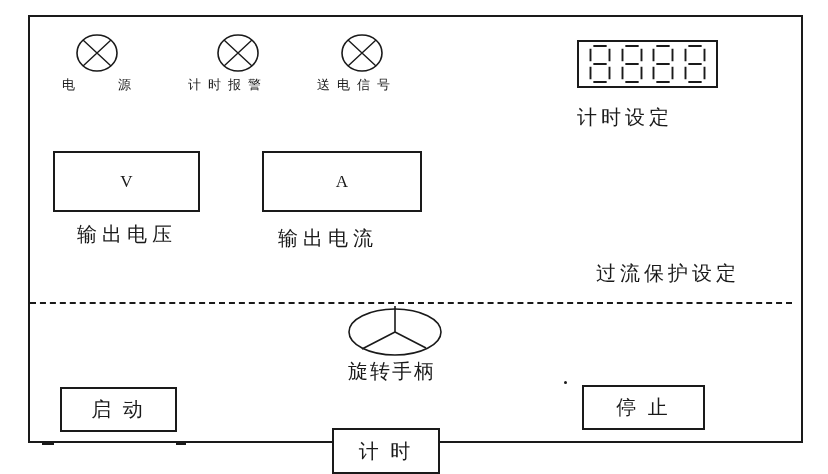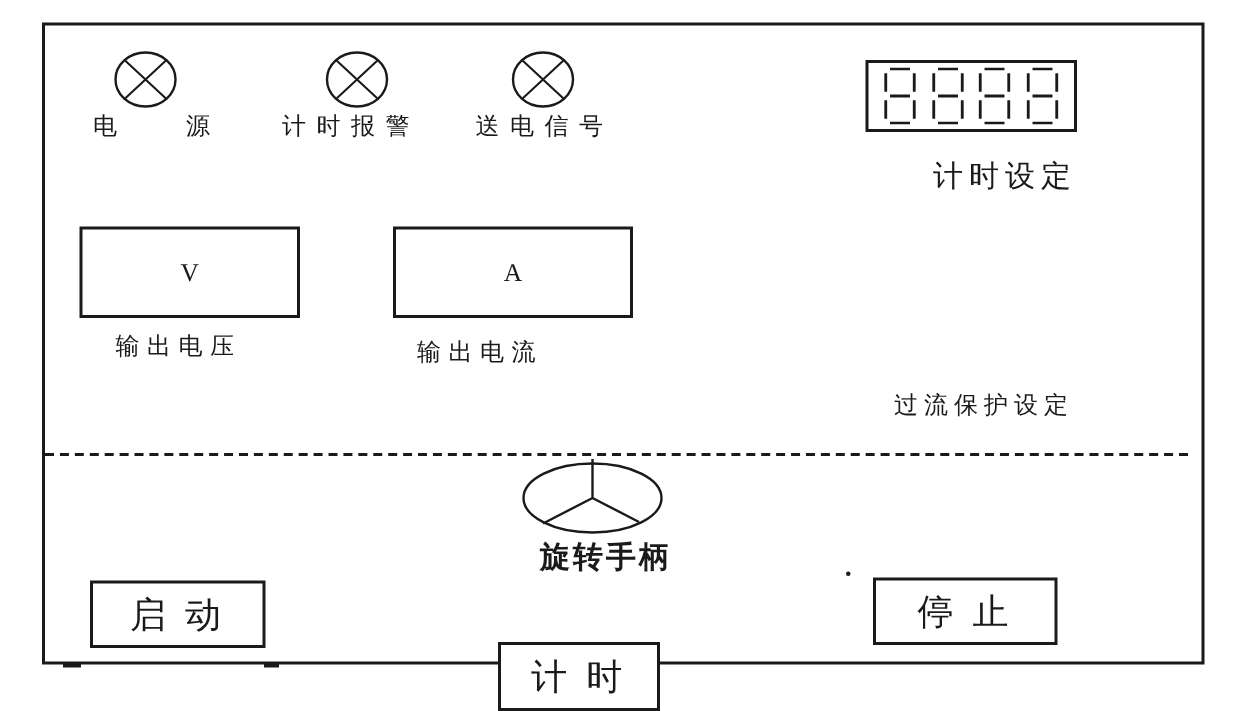--- a/index.html
+++ b/index.html
@@ -16,70 +16,70 @@
 
   
   .frame {
     left: 28px; top: 15px; width: 775px; height: 428px;
     border: 2px solid #1a1a1a;
   }
 
   
   .lamp-svg { width: 44px; height: 40px; }
   .lamp-label {
-    font-size: 16px;
+    font-size: 13px;
     white-space: pre;
     line-height: 22px;
   }
   .ls7  { letter-spacing: 7px; }
   .ls15 { letter-spacing: 15px; }
 
   
   .display-box {
     left: 577px; top: 40px; width: 141px; height: 48px;
     border: 2px solid #1a1a1a;
     display: flex; align-items: center; justify-content: space-evenly;
   }
   .digit-svg { width: 22px; height: 38px; display: block; }
   .display-label {
     left: 577px; top: 104px; width: 141px;
-    text-align: right; font-size: 20px; letter-spacing: 4px;
+    text-align: left; font-size: 20px; letter-spacing: 4px;
   }
 
   
   .meter-box {
     border: 2px solid #1a1a1a;
     display: flex; align-items: center; justify-content: center;
     font-family: "Liberation Serif", "DejaVu Serif", serif;
     font-size: 17px;
   }
   .v-box  { left: 53px;  top: 151px; width: 147px; height: 61px; }
   .a-box  { left: 262px; top: 151px; width: 160px; height: 61px; }
   .dl-box { left: 589px; top: 150px; width: 106px; height: 106px; padding-bottom: 14px; }
-  .meter-label { font-size: 16px; letter-spacing: 5px; white-space: pre; }
+  .meter-label { font-size: 20px; letter-spacing: 5px; white-space: pre; }
 
   
   .divider {
     left: 30px; top: 302px; width: 762px; height: 0;
     border-top: 2px dashed #1a1a1a;
   }
 
   
   .handle-svg { left: 347px; top: 304px; width: 96px; height: 54px; }
   .handle-label {
     left: 348px; top: 358px; width: 100px;
-    text-align: right; font-size: 20px; letter-spacing: 2px; font-weight: bold;
+    text-align: left; font-size: 20px; letter-spacing: 2px;
   }
 
   
   .push-btn {
     border: 2px solid #1a1a1a;
     background: #ffffff;
     display: flex; align-items: center; justify-content: center;
-    font-size: 24px; letter-spacing: 3px; white-space: pre;
+    font-size: 20px; letter-spacing: 3px; white-space: pre;
     font-family: "Liberation Sans", "DejaVu Sans", sans-serif;
     color: #1a1a1a;
     padding: 0; cursor: pointer;
   }
   .btn-start  { left: 60px;  top: 387px; width: 117px; height: 45px; }
   .btn-timing { left: 332px; top: 384px; width: 108px; height: 46px; margin-top: 44px; }
   .btn-stop   { left: 582px; top: 385px; width: 123px; height: 45px; }
 
   .speck { background: #1a1a1a; }
   .dot   { left: 564px; top: 381px; width: 3px; height: 3px; border-radius: 50%; }

